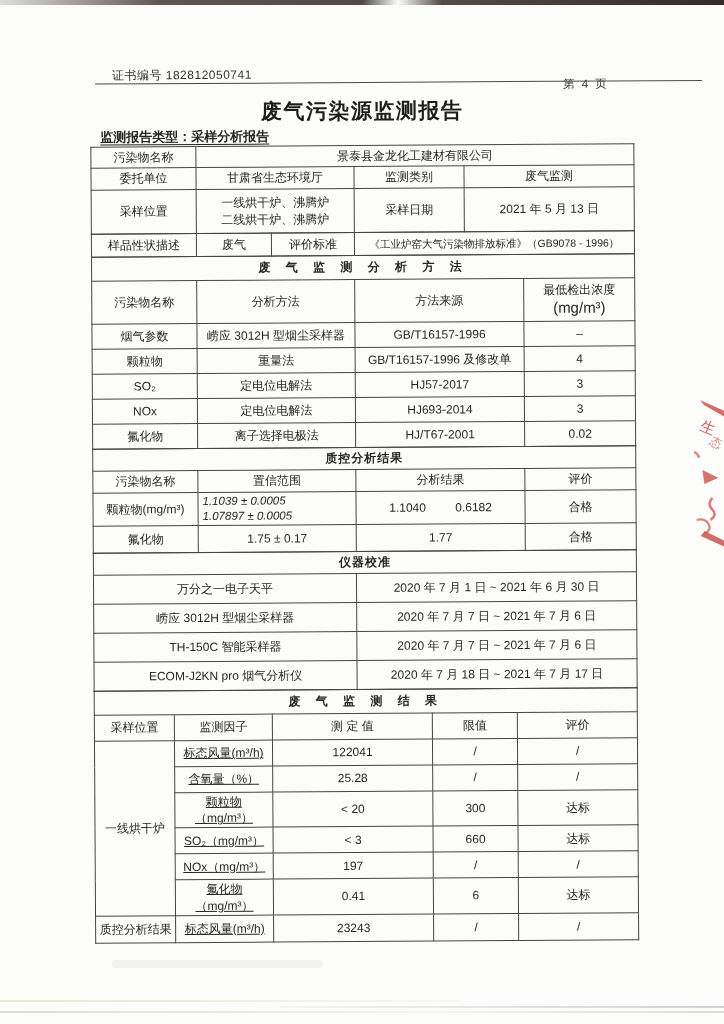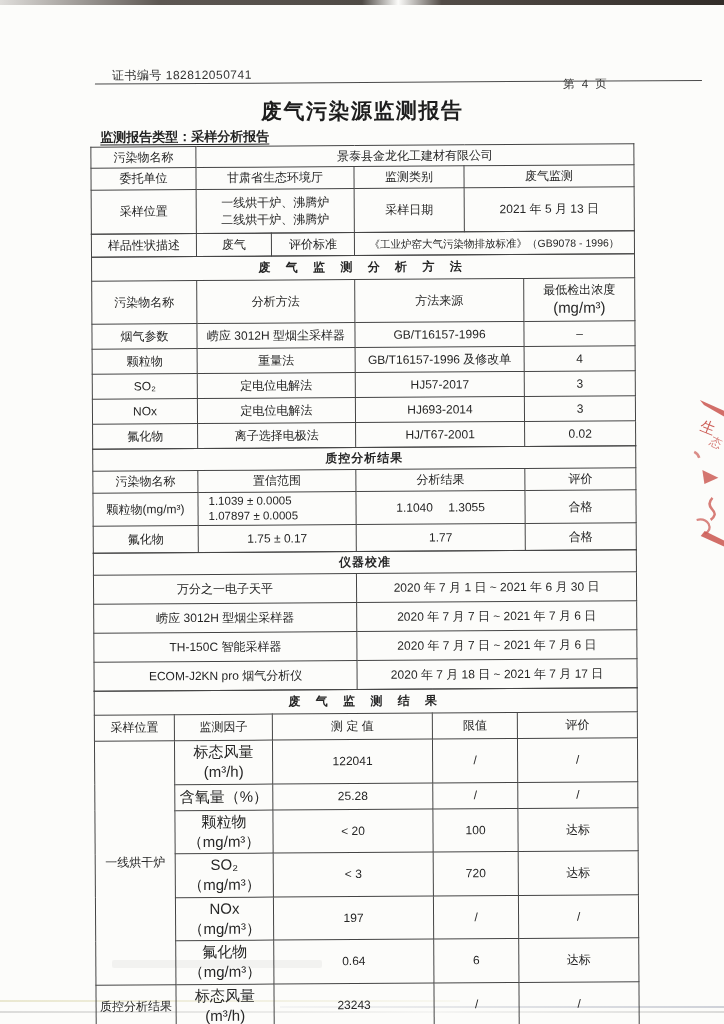--- a/index.html
+++ b/index.html
@@ -38,23 +38,23 @@
   
   .tables{position:absolute;top:146px;left:90px;width:543px;}
   table{border-collapse:collapse;table-layout:fixed;width:543px;margin-top:-1px;
     font-size:12px;color:#262626;}
   td{border:1px solid #454545;text-align:center;vertical-align:middle;
     padding:1px 3px;overflow:hidden;line-height:1.35;}
   .sec td{font-weight:600;letter-spacing:6px;height:19px;padding:2px;}
   .sec-plain td{font-weight:600;letter-spacing:1px;height:17px;padding:2px;}
   .unit{font-size:15px;letter-spacing:0;}
   .std-cell{font-size:10.5px;letter-spacing:0;}
-  .left2{text-align:left;padding-left:10px;font-size:11.5px;line-height:15px;}
-  .qc-res span{display:inline-block;margin:0 6px;}
-  .factor{font-size:15px;}
+  .left2{text-align:left;padding-left:4px;font-size:11.5px;line-height:15px;font-style:italic;}
+  .qc-res span{display:inline-block;margin:0 13px;}
+  .factor{font-size:12px;text-decoration:underline;}
   
   .stamp{position:absolute;top:400px;left:686px;width:38px;height:152px;opacity:.85;}
 </style>
 </head>
 <body>
 
 <div class="scan-top"></div>
 <div class="scan-smudge"></div>
 <div class="streak1"></div>
 <div class="streak2"></div>
@@ -188,21 +188,21 @@
         <td>评价</td>
       </tr>
       <tr style="height:32px">
         <td>颗粒物(mg/m³)</td>
         <td class="left2">
           <div>1.1039 ± 0.0005</div>
           <div>1.07897 ± 0.0005</div>
         </td>
         <td class="qc-res">
           <span>1.1040</span>
-          <span>1.3055</span>
+          <span>0.6182</span>
         </td>
         <td>合格</td>
       </tr>
       <tr style="height:27px">
         <td>氟化物</td>
         <td>1.75 ± 0.17</td>
         <td>1.77</td>
         <td>合格</td>
       </tr>
     </tbody>
@@ -264,38 +264,38 @@
       </tr>
       <tr style="height:26px">
         <td class="factor">含氧量（%）</td>
         <td>25.28</td>
         <td>/</td>
         <td>/</td>
       </tr>
       <tr style="height:26px">
         <td class="factor">颗粒物（mg/m³）</td>
         <td>&lt; 20</td>
-        <td>100</td>
+        <td>300</td>
         <td>达标</td>
       </tr>
       <tr style="height:26px">
         <td class="factor">SO₂（mg/m³）</td>
         <td>&lt; 3</td>
-        <td>720</td>
+        <td>660</td>
         <td>达标</td>
       </tr>
       <tr style="height:26px">
         <td class="factor">NOx（mg/m³）</td>
         <td>197</td>
         <td>/</td>
         <td>/</td>
       </tr>
       <tr style="height:26px">
         <td class="factor">氟化物（mg/m³）</td>
-        <td>0.64</td>
+        <td>0.41</td>
         <td>6</td>
         <td>达标</td>
       </tr>
       <tr style="height:27px">
         <td>质控分析结果</td>
         <td class="factor">标态风量(m³/h)</td>
         <td>23243</td>
         <td>/</td>
         <td>/</td>
       </tr>

